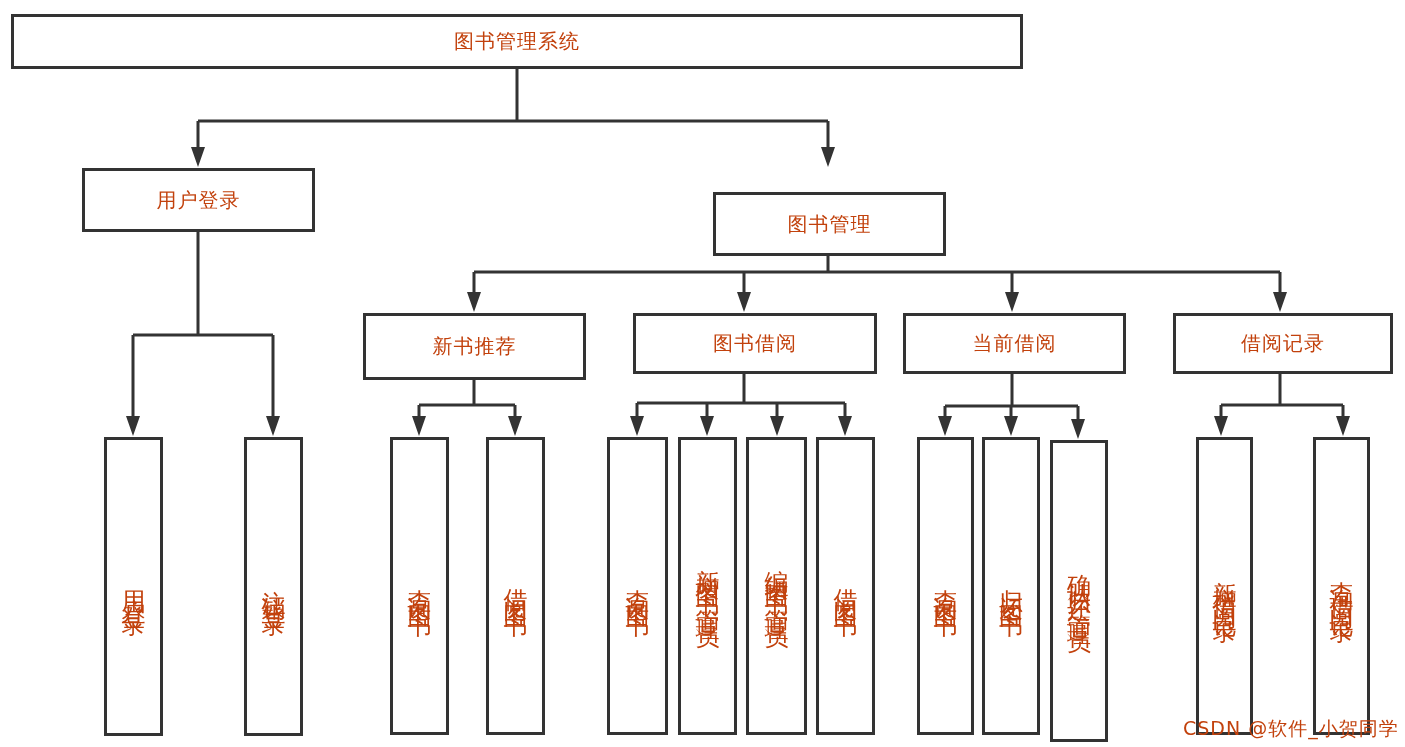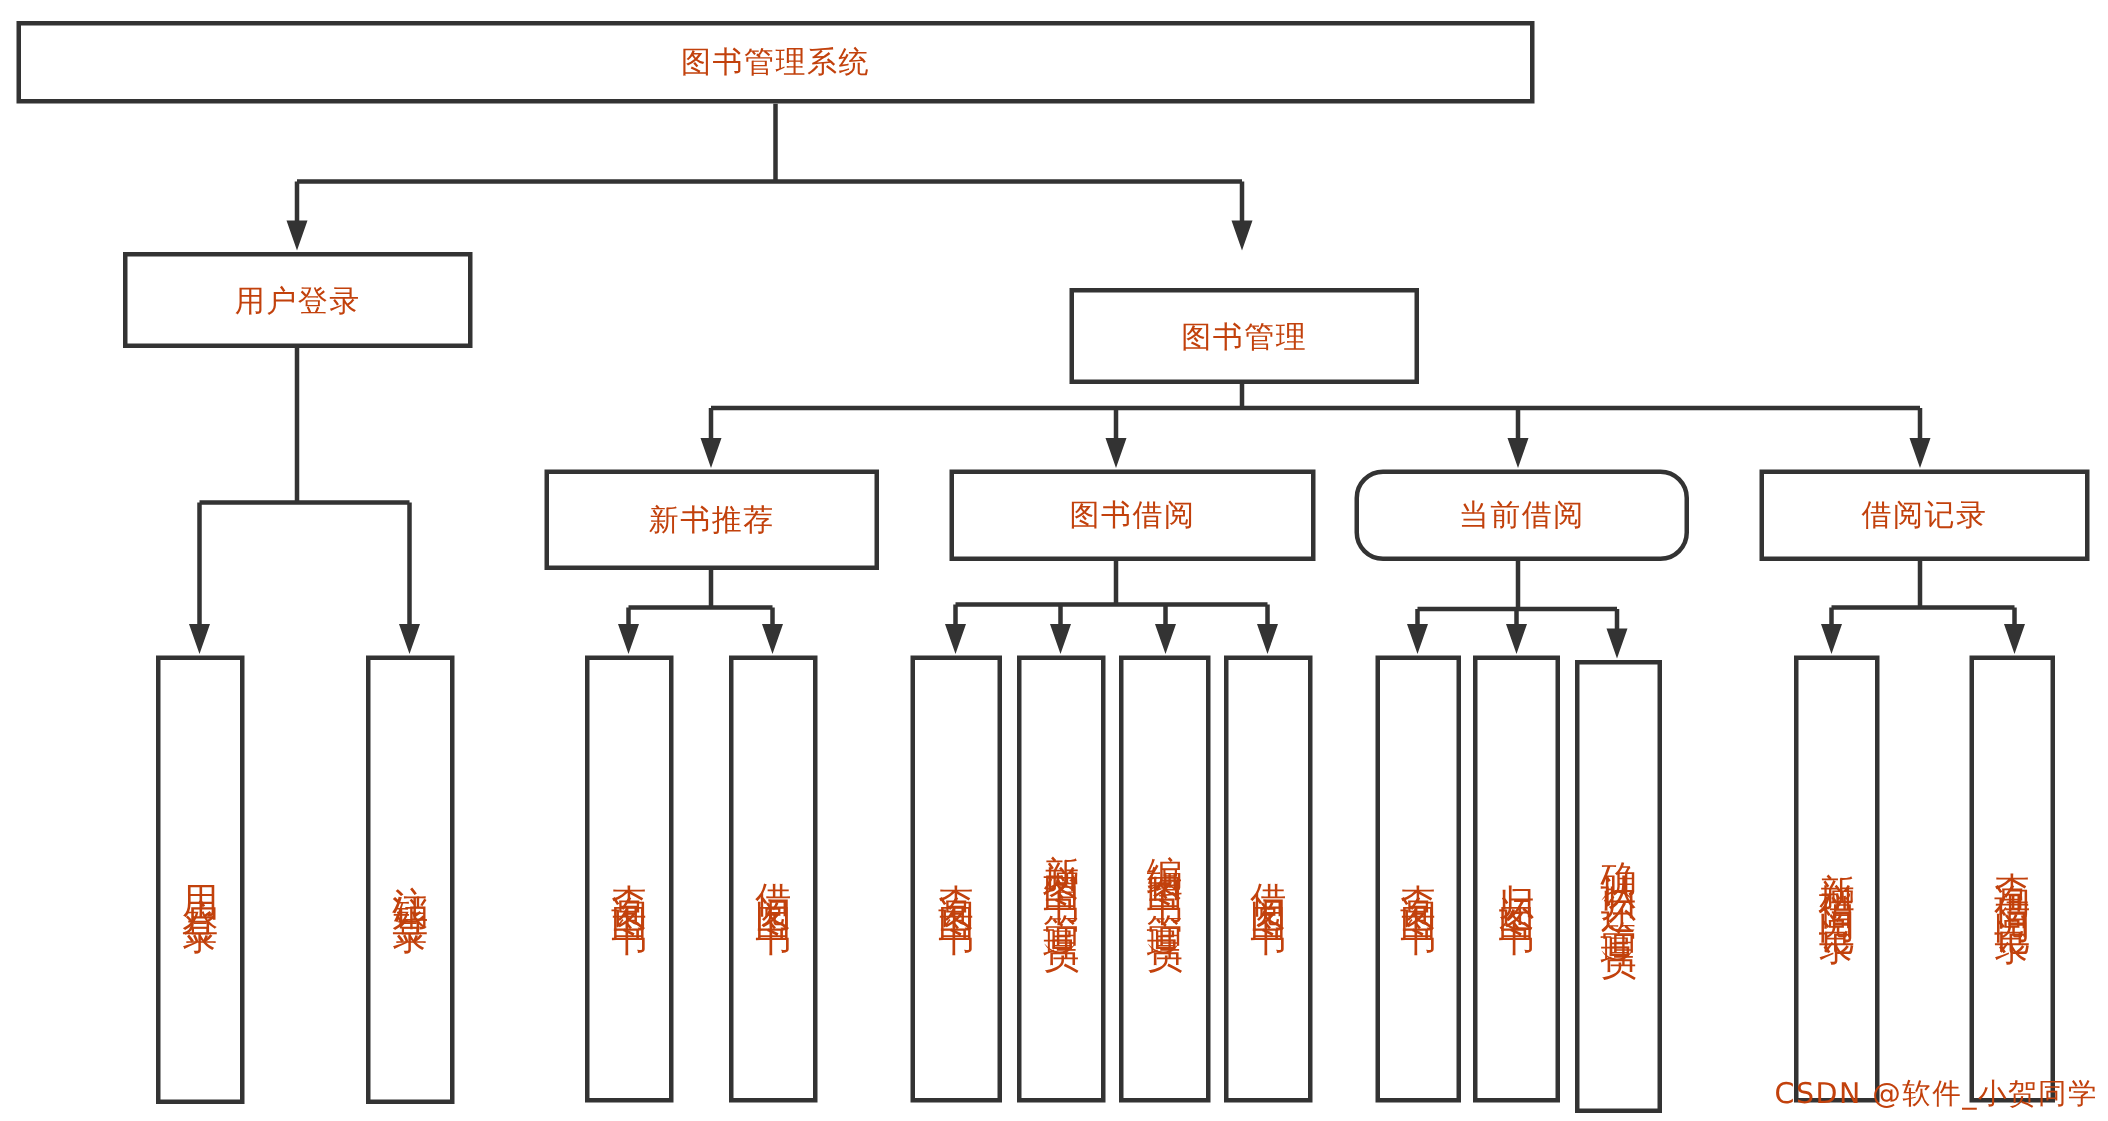--- a/index.html
+++ b/index.html
@@ -72,21 +72,21 @@
              M1214 416h14l-7 20z M1336 416h14l-7 20z"></path>
   </svg>
 
   <div class="box hbox" style="left:11px; top:14px; width:1012px; height:55px;">图书管理系统</div>
 
   <div class="box hbox" style="left:82px; top:168px; width:233px; height:64px;">用户登录</div>
   <div class="box hbox" style="left:713px; top:168px; width:233px; height:64px;margin-top:24px;">图书管理</div>
 
   <div class="box hbox" style="left:363px; top:313px; width:223px; height:67px;">新书推荐</div>
   <div class="box hbox" style="left:633px; top:313px; width:244px; height:61px;">图书借阅</div>
-  <div class="box hbox" style="left:903px; top:313px; width:223px; height:61px;border-radius:19px;">当前借阅</div>
+  <div class="box hbox" style="left:903px; top:313px; width:223px; height:61px;">当前借阅</div>
   <div class="box hbox" style="left:1173px; top:313px; width:220px; height:61px;">借阅记录</div>
 
   <div class="box vbox" style="left:104px; top:437px; width:59px; height:299px;">用户登录</div>
   <div class="box vbox" style="left:244px; top:437px; width:59px; height:299px;">注销登录</div>
 
   <div class="box vbox" style="left:390px; top:437px; width:59px; height:298px;">查询图书</div>
   <div class="box vbox" style="left:486px; top:437px; width:59px; height:298px;">借阅图书</div>
 
   <div class="box vbox" style="left:607px; top:437px; width:61px; height:298px;">查询图书</div>
   <div class="box vbox" style="left:678px; top:437px; width:59px; height:298px;">新增图书（管理员）</div>

